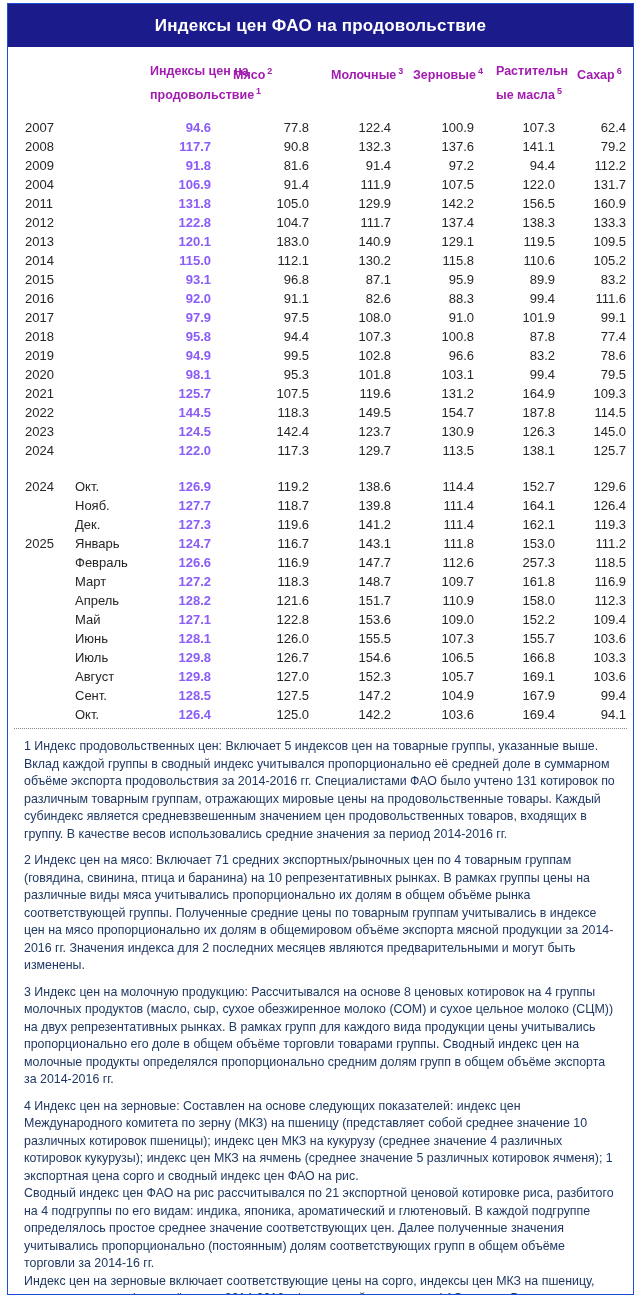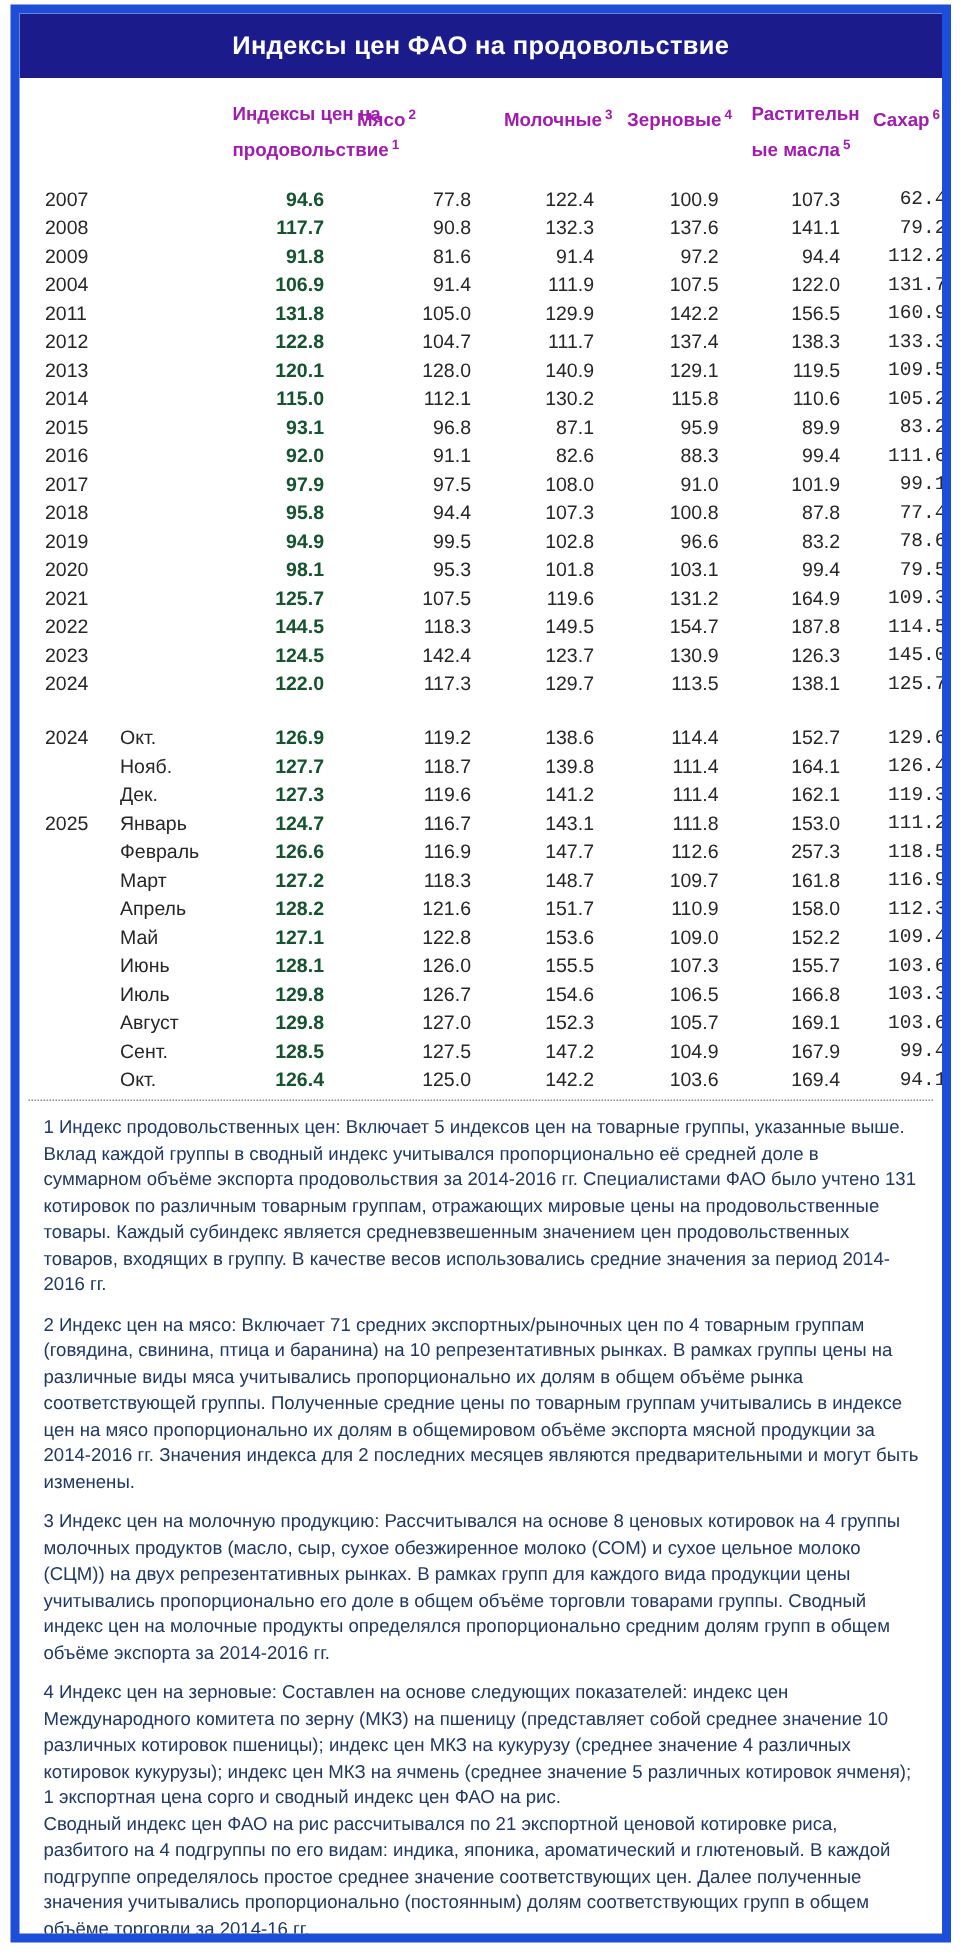--- a/index.html
+++ b/index.html
@@ -6,21 +6,21 @@
   body{
     width:642px;height:1301px;
     background:#ffffff;
     font-family:"Liberation Sans","DejaVu Sans",sans-serif;
     position:relative;
     -webkit-font-smoothing:antialiased;
   }
   .frame{
     position:absolute;left:7px;top:3px;
     width:627px;height:1292px;
-    border:6px solid #1d4ed8;
+    border:1px solid #1d4ed8;
     background:#ffffff;
     box-sizing:border-box;
     overflow:hidden;
   }
   .titlebar{
     background:var(--title-bg,#1b1b8c);
     color:var(--title-fg,#ffffff);
     font-weight:bold;
     font-size:17px;
     text-align:center;
@@ -58,22 +58,22 @@
   .hcell.first .hwrap{transform:translateX(28px);}
   .hcell sup{font-size:9px;font-weight:bold;margin-left:2px;}
   td{
     height:19px;line-height:19px;
     font-size:13px;color:#262626;
     padding:0;white-space:nowrap;overflow:visible;
   }
   td.year{padding-left:17px;}
   td.month{padding-left:17px;}
   td.val{text-align:right;}
-  td.val.bold{font-weight:bold;color:#14532d;}
-  td.val.last{padding-right:7px;font-family:Liberation Mono, monospace;}
+  td.val.bold{font-weight:bold;color:#8b5cf6;}
+  td.val.last{padding-right:7px;}
   tr.spacer td{height:17px;}
   .footnotes{
     border-top:1px dotted #8a8a8a;
     margin:4px 6px 0 6px;
     padding:9px 8px 6px 10px;
     color:var(--fn-fg,#1f3864);
     font-size:12.4px;
     line-height:17.5px;
   }
   .footnote{margin:0 0 9px 0; white-space:pre-line;}
@@ -182,21 +182,21 @@
           <td class="val">104.7</td>
           <td class="val">111.7</td>
           <td class="val">137.4</td>
           <td class="val">138.3</td>
           <td class="val last">133.3</td>
         </tr>
         <tr>
           <td class="year">2013</td>
           <td class="month"></td>
           <td class="val bold">120.1</td>
-          <td class="val">128.0</td>
+          <td class="val">183.0</td>
           <td class="val">140.9</td>
           <td class="val">129.1</td>
           <td class="val">119.5</td>
           <td class="val last">109.5</td>
         </tr>
         <tr>
           <td class="year">2014</td>
           <td class="month"></td>
           <td class="val bold">115.0</td>
           <td class="val">112.1</td>

